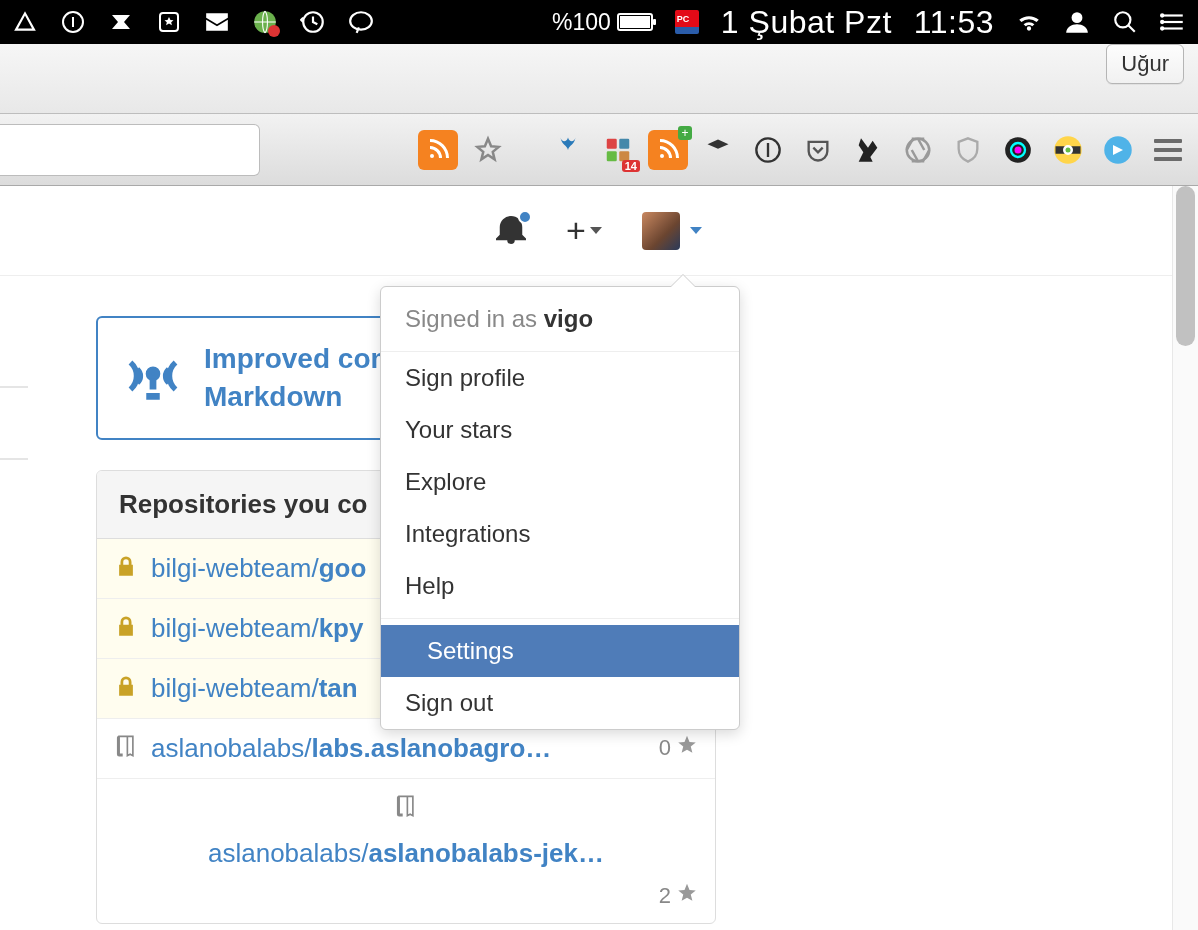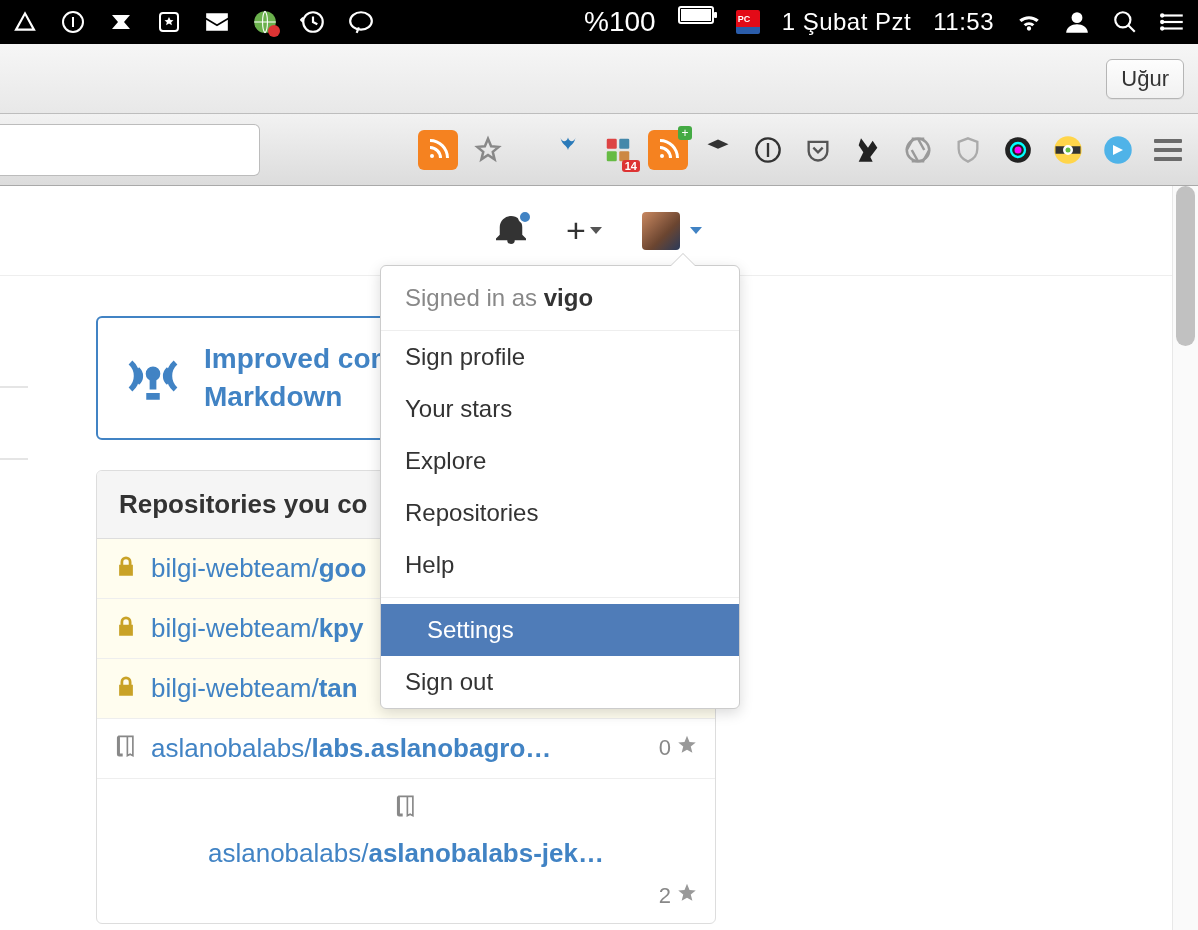--- a/index.html
+++ b/index.html
@@ -10,37 +10,37 @@
     height: 44px;
     background: #000;
     color: #fff;
     display: flex;
     align-items: center;
     padding: 0 12px;
     gap: 22px;
     font-size: 22px;
   }
   .menubar .spacer { flex: 1; }
-  .menubar .date { font-size: 24px; letter-spacing: 0.5px; }
+  .menubar .date { font-size: 32px; letter-spacing: 0.5px; }
   .menubar-icon { width: 26px; height: 26px; display: inline-flex; align-items: center; justify-content: center; }
   .menubar svg { fill: #fff; }
-  .battery-box { display:flex; gap:22px; font-size:28px;}
+  .battery-box { display:flex; align-items:center; gap:6px; font-size:23px;}
   .battery-shell { width: 36px; height: 18px; border: 2px solid #fff; border-radius: 3px; position: relative; }
   .battery-shell::after { content:''; position:absolute; right:-5px; top:4px; width:3px; height:6px; background:#fff; border-radius:1px;}
   .battery-fill { position:absolute; left:1px; top:1px; bottom:1px; right:1px; background:#fff;}
   .flag-icon { width:24px; height:24px; background:linear-gradient(to bottom, #e30a17 0%, #e30a17 70%, #2a5caa 70%, #2a5caa 100%); border-radius:2px; position:relative; font-size:9px; color:#fff; text-align:center; line-height:32px; font-weight:bold;}
   .flag-icon::before{content:'PC'; position:absolute; bottom:-1px; left:2px; font-size:9px;}
   
   
   .titlebar {
     height: 70px;
     background: linear-gradient(to bottom, #f6f6f6, #e8e8e8);
     border-bottom: 1px solid #bdbdbd;
     display: flex;
-    align-items: center;
+    align-items: flex-start;
     justify-content: flex-end;
     padding: 0 14px;
   }
   .user-btn {
     border: 1px solid #b5b5b5;
     border-radius: 6px;
     background: linear-gradient(to bottom, #fdfdfd, #f1f1f1);
     padding: 6px 14px;
     font-size: 22px;
     color: #333;
@@ -107,21 +107,21 @@
   .notif-dot { position:absolute; top:-4px; right:-6px; width:14px; height:14px; background:#4183c4; border-radius:50%; border:2px solid #fff;}
   .plus-btn { display:flex; align-items:center; gap:4px; font-size:30px; color:#333; font-weight:300;}
   .caret { width:0; height:0; border-left:6px solid transparent; border-right:6px solid transparent; border-top:7px solid #555;}
   .caret.blue{ border-top-color:#4183c4;}
   .avatar { width:38px; height:38px; background:linear-gradient(135deg,#c98860 0%, #6b4530 60%, #2a3a5a 100%); border-radius:4px;}
   .avatar-wrap{ display:flex; align-items:center; gap:10px;}
   
   
   .dropdown {
     position:absolute;
-    top: 79px;
+    top: 100px;
     left: 380px;
     width: 360px;
     background:#fff;
     border:1px solid #ccc;
     border-radius:6px;
     box-shadow: 0 4px 14px rgba(0,0,0,0.15);
     z-index: 50;
     font-size: 24px;
   }
   .dropdown::before{
@@ -487,21 +487,21 @@
     </div>
   </div>
 
   <div class="dropdown">
     <div class="dd-header">
       <span>Signed in as </span><b>vigo</b>
     </div>
     <div class="dd-item">Sign profile</div>
     <div class="dd-item">Your stars</div>
     <div class="dd-item">Explore</div>
-    <div class="dd-item">Repositories</div>
+    <div class="dd-item">Integrations</div>
     <div class="dd-item">Help</div>
     <div class="dd-sep"></div>
     <div class="dd-item hl">Settings</div>
     <div class="dd-item">Sign out</div>
   </div>
 
   <div class="page-scroll">
     <div class="page-scroll-thumb"></div>
   </div>
 </div>

